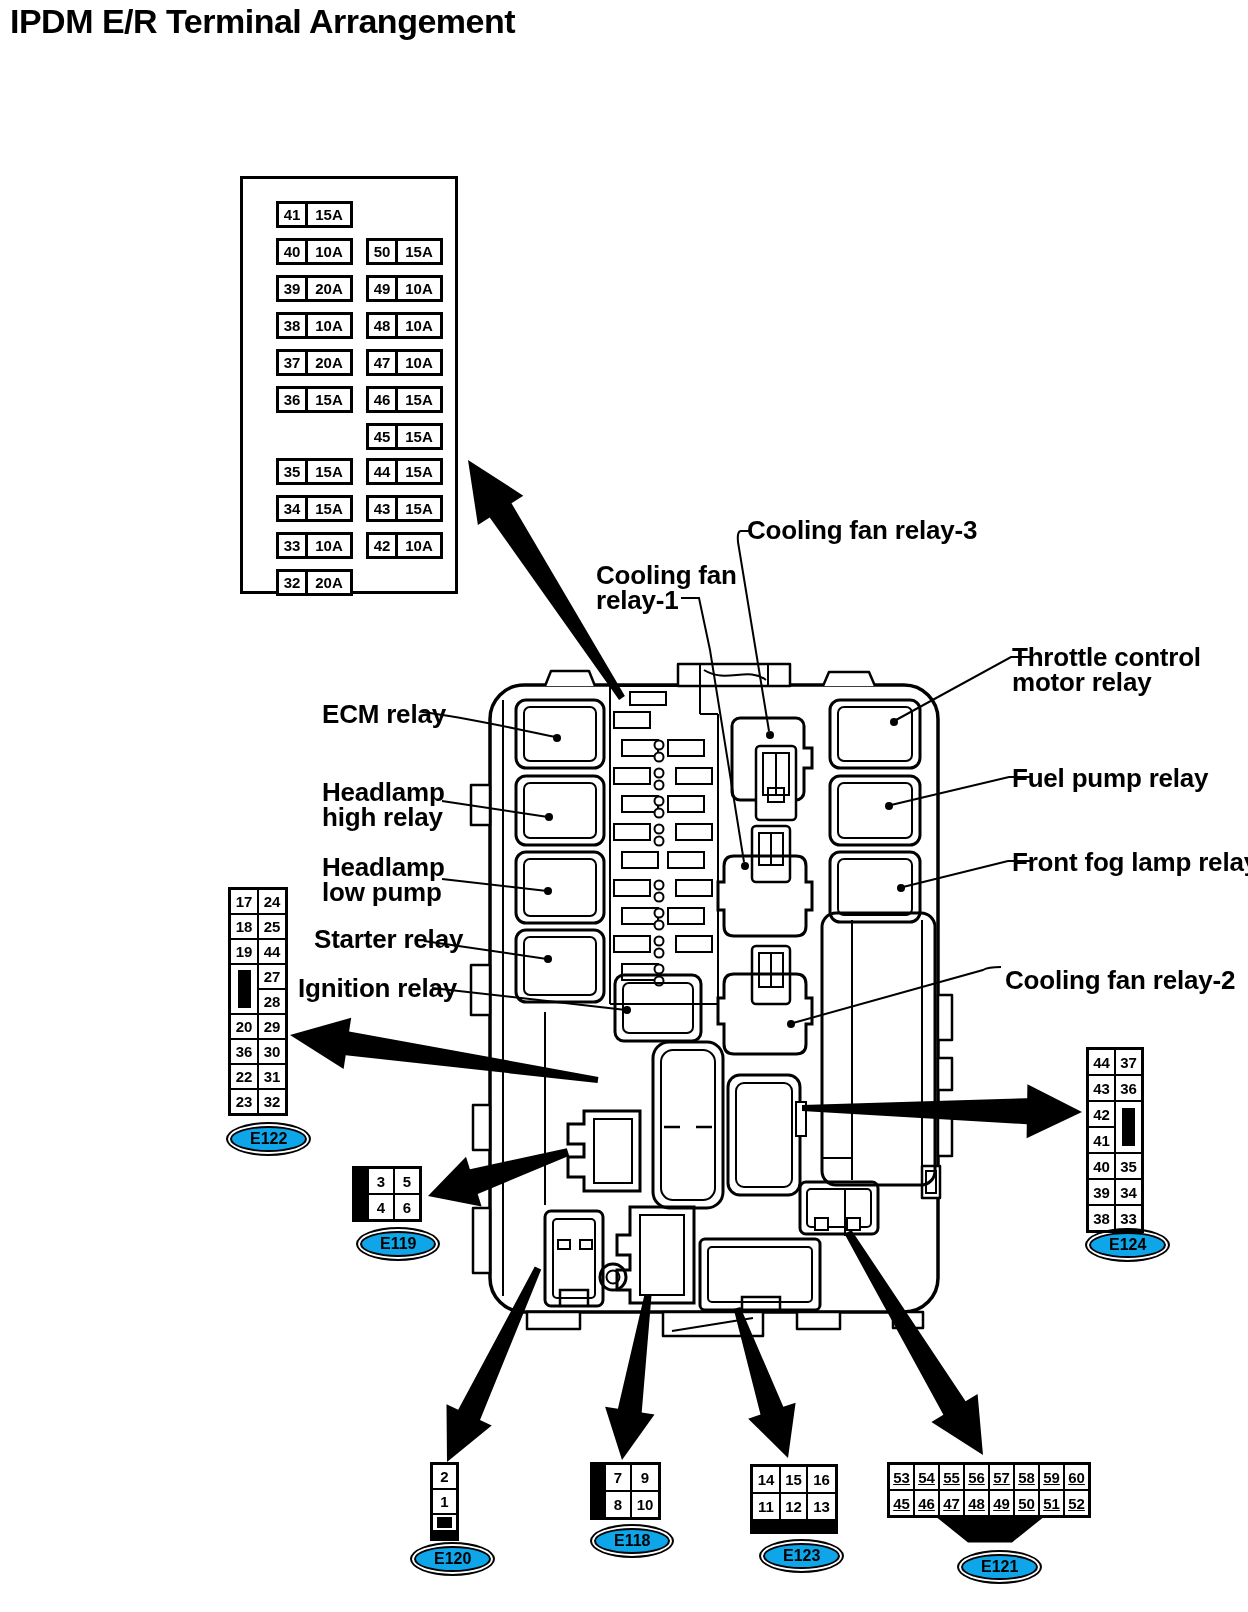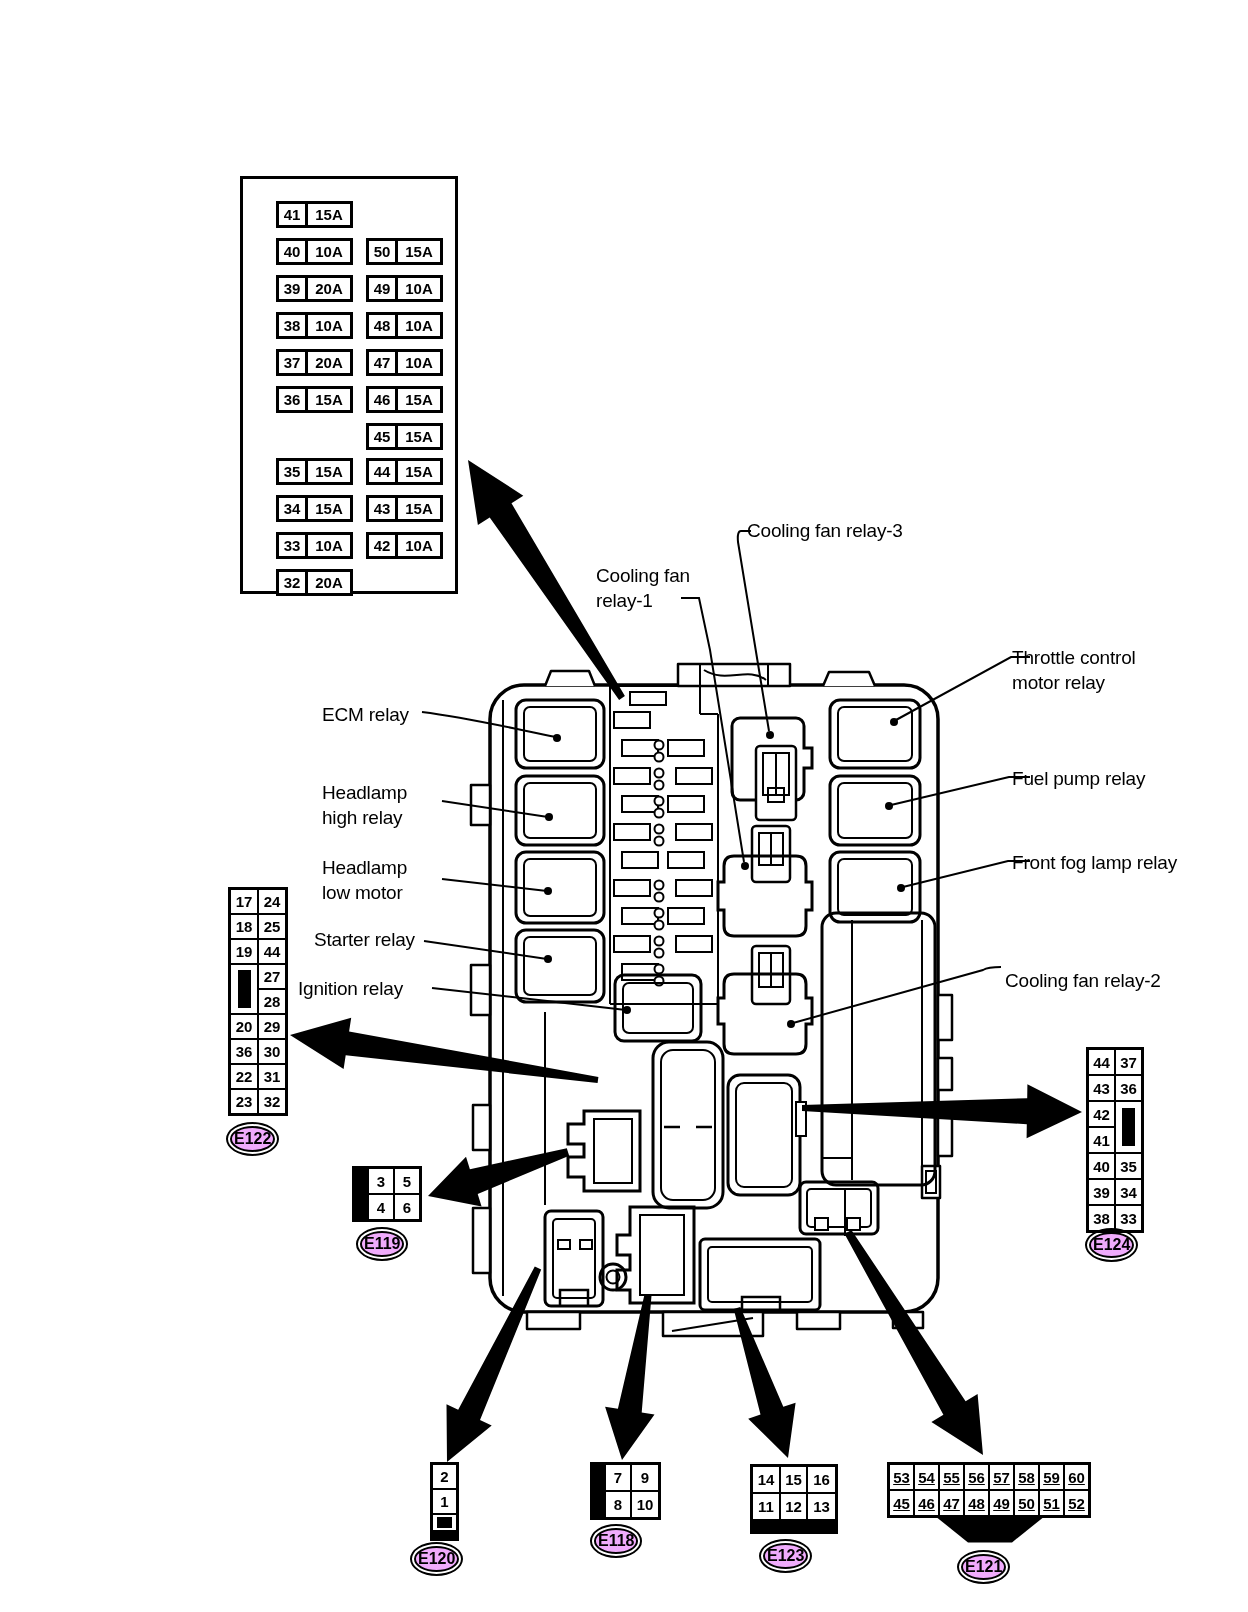--- a/index.html
+++ b/index.html
@@ -29,32 +29,33 @@
   .e118{left:590px;top:1462px;grid-template-columns:24px 26px;grid-auto-rows:25px;
         border-left:13px solid #000;}
   .e123{left:750px;top:1464px;grid-template-columns:26px 25px 27px;grid-auto-rows:25px;
         border-bottom:12px solid #000;}
   .e121{left:887px;top:1462px;grid-template-columns:repeat(8,23px);grid-auto-rows:24px;text-decoration:underline;}
   .span2{grid-row:span 2;}
   .tray{position:absolute;left:935px;top:1516px;width:110px;height:30px;background:#000;
         clip-path:polygon(0 0,100% 0,70% 88%,30% 88%);}
   
   .tag{position:absolute;border:2.5px solid #000;outline:2.5px solid #000;outline-offset:2px;
-       border-radius:50%;padding:2px 2px;font-size:16px;font-weight:bold;background:#f0abfc;
+       border-radius:50%;padding:2px 18px;font-size:16px;font-weight:bold;background:#0ea5e9;
        white-space:nowrap;}
   
-  .lbl{position:absolute;font-size:19px;font-weight:400;letter-spacing:-0.2px;
+  .lbl{position:absolute;font-size:26px;font-weight:700;letter-spacing:-0.2px;
        line-height:25px;white-space:nowrap;}
   .lbl span{display:block;}
 </style>
 </head>
 <body>
 
 <div class="page">
 
+  <h1 class="title">IPDM E/R Terminal Arrangement</h1>
 
   <svg class="art" viewBox="0 0 1248 1612">
 
     <g stroke="#000" fill="none" stroke-width="3.5" stroke-linejoin="round">
       <rect x="490" y="685" width="448" height="627" rx="34"></rect>
     </g>
 
     <g stroke="#000" fill="#fff" stroke-width="2.5" stroke-linejoin="round">
       <path d="M545,686 L551,671 H589 L595,686"></path>
       <rect x="678" y="664" width="112" height="22"></rect>
@@ -330,21 +331,21 @@
       </div>
   </div>
 
   <div class="lbl" style="left:322px;top:702px">ECM relay</div>
   <div class="lbl" style="left:322px;top:780px">
       <span>Headlamp</span>
       <span>high relay</span>
     </div>
   <div class="lbl" style="left:322px;top:855px">
       <span>Headlamp</span>
-      <span>low motor</span>
+      <span>low pump</span>
     </div>
   <div class="lbl" style="left:314px;top:927px">Starter relay</div>
   <div class="lbl" style="left:298px;top:976px">Ignition relay</div>
   <div class="lbl" style="left:747px;top:518px">Cooling fan relay-3</div>
   <div class="lbl" style="left:596px;top:563px">
       <span>Cooling fan</span>
       <span>relay-1</span>
     </div>
   <div class="lbl" style="left:1012px;top:645px">
       <span>Throttle control</span>

